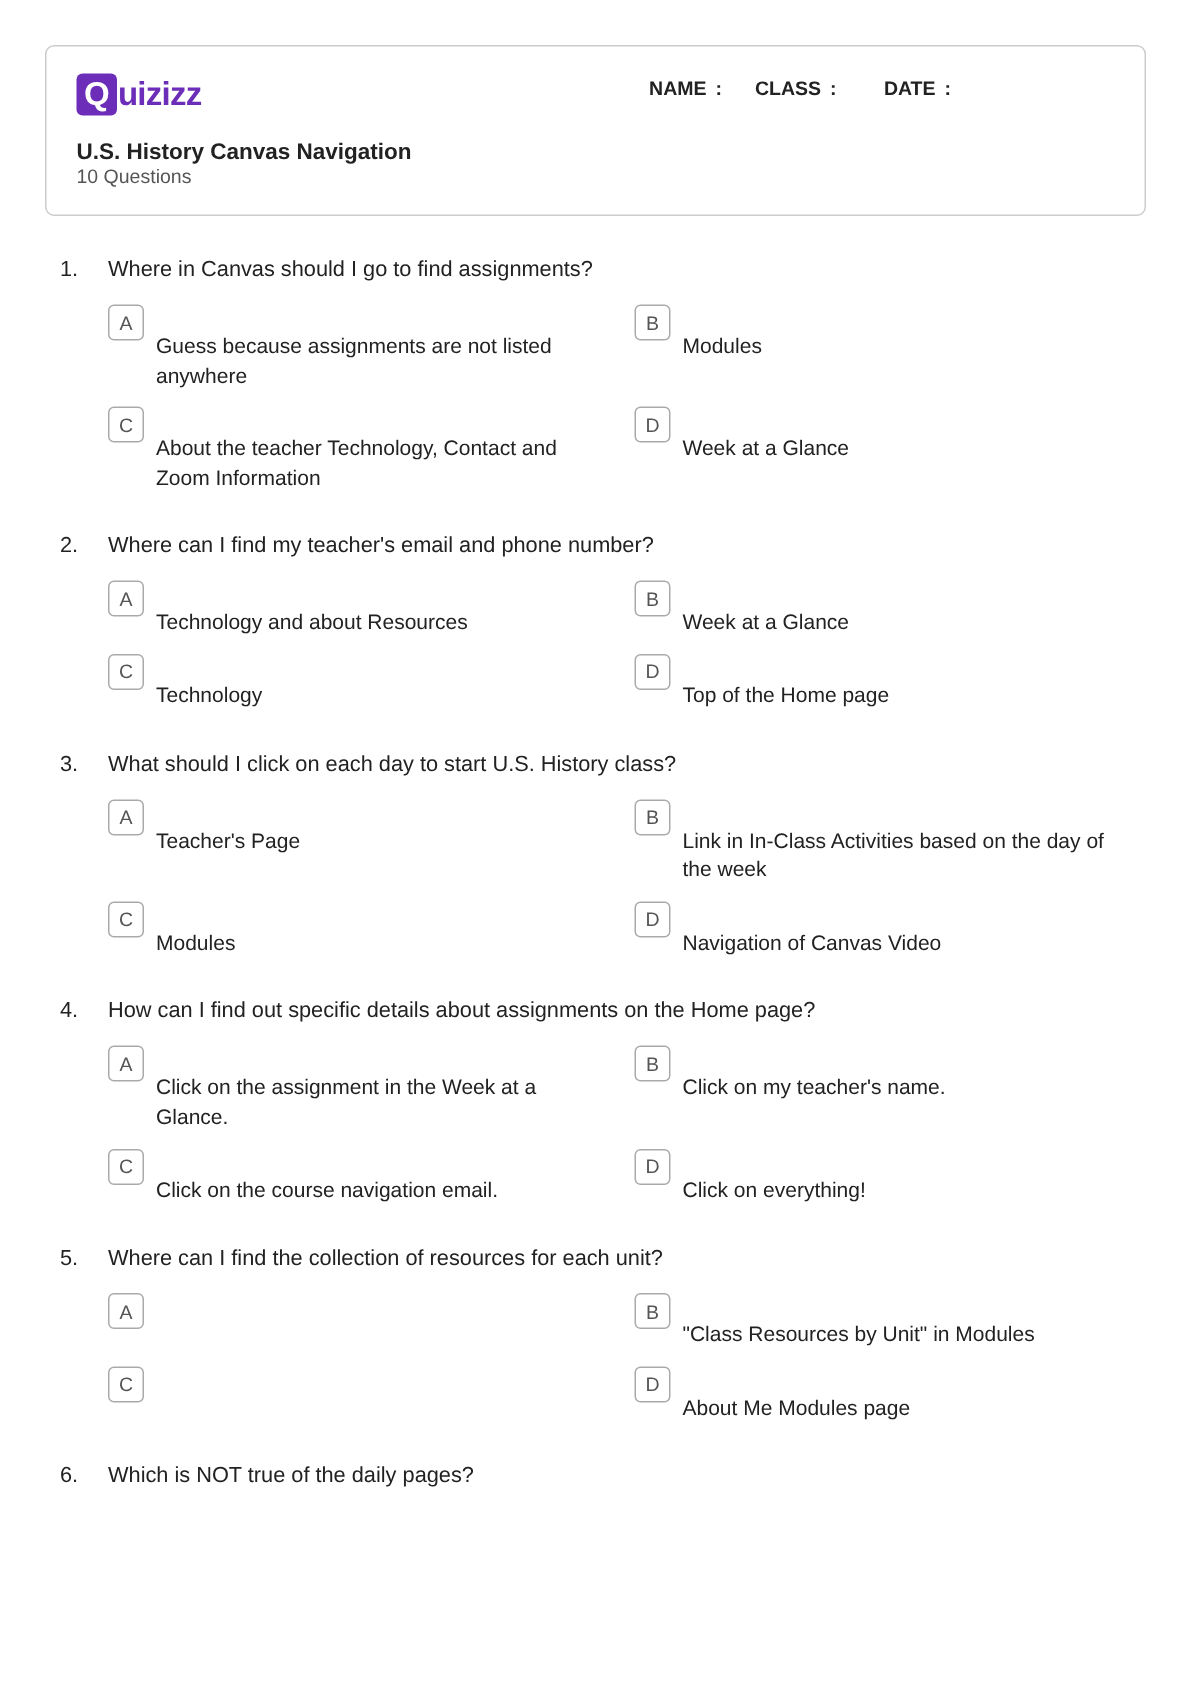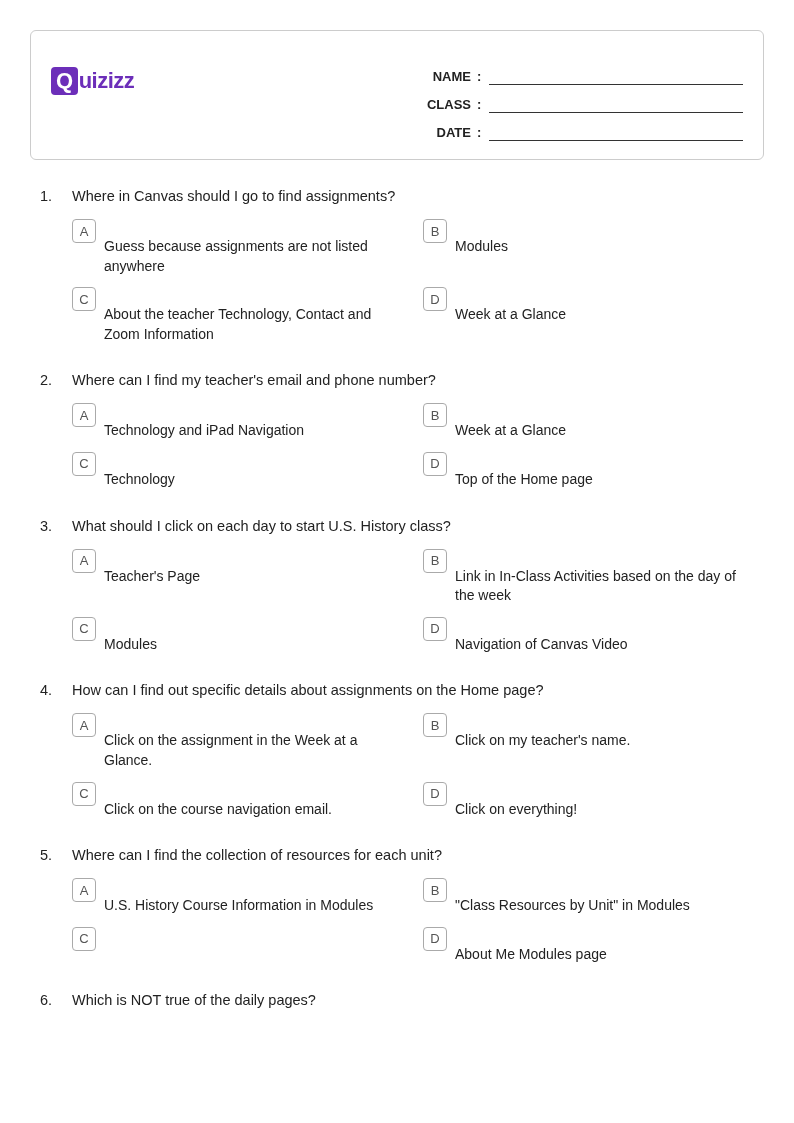--- a/index.html
+++ b/index.html
@@ -8,21 +8,21 @@
       background: #fff;
       width: 794px;
       min-height: 1123px;
       padding: 30px 30px;
       color: #222;
       font-size: 14px;
     }
     .quiz-header {
       border: 1.5px solid #ccc;
       border-radius: 6px;
-      padding: 36px 20px 18px 20px;
+      padding: 18px 20px 18px 20px;
       display: flex;
       justify-content: space-between;
       align-items: flex-start;
       margin-bottom: 28px;
     }
     .quiz-logo {
       display: flex;
       flex-direction: column;
       gap: 16px;
     }
@@ -46,21 +46,21 @@
       font-size: 15px;
       font-weight: bold;
       color: #222;
     }
     .quiz-count {
       font-size: 13px;
       color: #555;
     }
     .name-fields {
       display: flex;
-      flex-direction: column;
+      flex-direction: row;
       gap: 10px;
       min-width: 320px;
     }
     .name-field-row {
       display: flex;
       align-items: center;
       gap: 6px;
     }
     .name-field-label {
       font-size: 13px;
@@ -124,20 +124,24 @@
     }
   </style>
 </head>
 <body>
 
 <div class="quiz-header">
   <div class="quiz-logo">
     <div class="logo-text">
       <span class="q-icon">Q</span>uizizz
     </div>
+    <div>
+      <div class="quiz-title">U.S. History Canvas Navigation</div>
+      <div class="quiz-count">10 Questions</div>
+    </div>
   </div>
   <div class="name-fields">
     <div class="name-field-row">
       <span class="name-field-label">NAME</span>
       <span style="font-size:13px;font-weight:bold;color:#222;margin-right:2px;">:</span>
       <div class="name-field-line"></div>
     </div>
     <div class="name-field-row">
       <span class="name-field-label">CLASS</span>
       <span style="font-size:13px;font-weight:bold;color:#222;margin-right:2px;">:</span>
@@ -179,21 +183,21 @@
   </div>
 
   <div class="question-block">
     <div class="question-text">
       <span class="question-num">2.</span>
       <span>Where can I find my teacher's email and phone number?</span>
     </div>
     <div class="answers-grid">
       <div class="answer-item">
         <div class="answer-letter">A</div>
-        <span class="answer-text">Technology and iPad Navigation</span>
+        <span class="answer-text">Technology and about Resources</span>
       </div>
       <div class="answer-item">
         <div class="answer-letter">B</div>
         <span class="answer-text">Week at a Glance</span>
       </div>
       <div class="answer-item">
         <div class="answer-letter">C</div>
         <span class="answer-text">Technology</span>
       </div>
       <div class="answer-item">
@@ -254,21 +258,20 @@
   </div>
 
   <div class="question-block">
     <div class="question-text">
       <span class="question-num">5.</span>
       <span>Where can I find the collection of resources for each unit?</span>
     </div>
     <div class="answers-grid">
       <div class="answer-item">
         <div class="answer-letter">A</div>
-        <span class="answer-text">U.S. History Course Information in Modules</span>
       </div>
       <div class="answer-item">
         <div class="answer-letter">B</div>
         <span class="answer-text">"Class Resources by Unit" in Modules</span>
       </div>
       <div class="answer-item">
         <div class="answer-letter">C</div>
       </div>
       <div class="answer-item">
         <div class="answer-letter">D</div>

